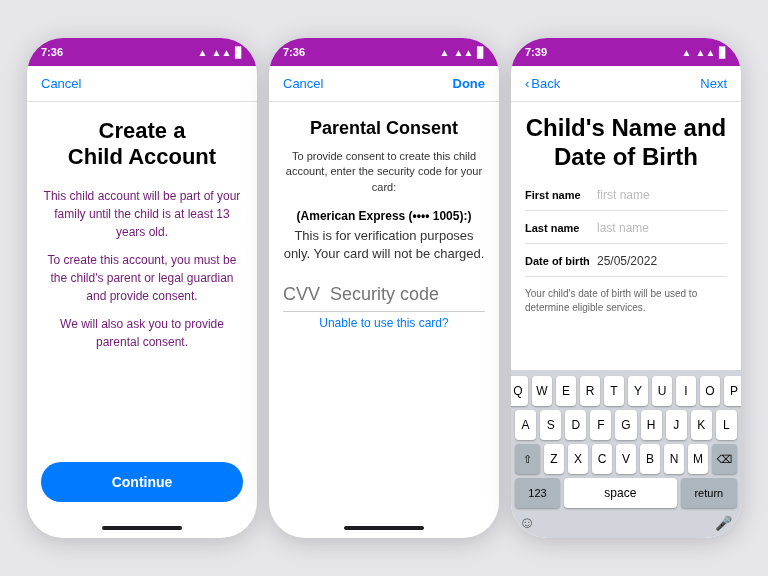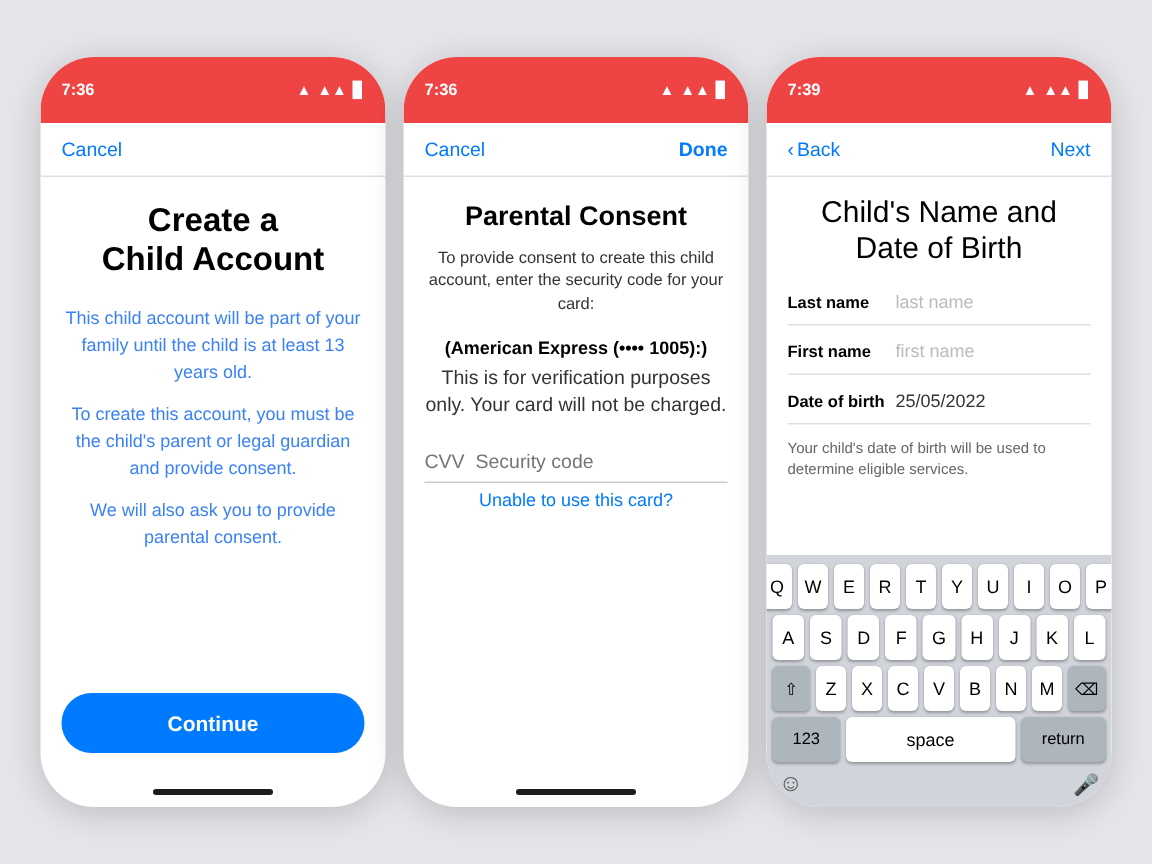--- a/index.html
+++ b/index.html
@@ -21,23 +21,23 @@
       border-radius: 36px;
       overflow: hidden;
       box-shadow: 0 4px 24px rgba(0,0,0,0.18);
       display: flex;
       flex-direction: column;
       position: relative;
     }
 
     
     .status-bar {
-      background: #ef4444;
+      background: #a21caf;
       color: #fff;
-      height: 44px;
+      height: 28px;
       display: flex;
       align-items: center;
       justify-content: space-between;
       padding: 0 14px;
       font-size: 11px;
       font-weight: 600;
       flex-shrink: 0;
     }
     .status-bar .time { font-weight: 700; }
     .status-bar .icons { display: flex; gap: 4px; align-items: center; font-size: 10px; }
@@ -75,21 +75,21 @@
     .screen1-title {
       font-size: 22px;
       font-weight: 700;
       text-align: center;
       color: #000;
       line-height: 1.2;
       margin-bottom: 16px;
     }
     .screen1-body {
       font-size: 12px;
-      color: #3b82f6;
+      color: #701a75;
       text-align: center;
       line-height: 1.5;
       margin-bottom: 10px;
     }
     .continue-btn {
       margin-top: auto;
       background: #007aff;
       color: #fff;
       border: none;
       border-radius: 20px;
@@ -139,38 +139,38 @@
       font-size: 13px;
       color: #333;
       text-align: center;
       line-height: 1.4;
       margin-bottom: 14px;
     }
     .cvv-input {
       border: none;
       border-bottom: 1px solid #ccc;
       width: 100%;
-      font-size: 13px;
+      font-size: 18px;
       color: #999;
       padding: 6px 0;
       outline: none;
       background: transparent;
     }
     .unable-link {
       color: #007aff;
       font-size: 12px;
       text-align: center;
       margin-top: 4px;
       cursor: pointer;
     }
 
     
     .screen3-title {
-      font-size: 20px;
-      font-weight: 400;
+      font-size: 24px;
+      font-weight: 700;
       text-align: center;
       color: #000;
       line-height: 1.2;
       margin-bottom: 16px;
     }
     .form-row {
       display: flex;
       align-items: baseline;
       margin-bottom: 10px;
       border-bottom: 1px solid #e0e0e0;
@@ -318,26 +318,26 @@
       <span>Back</span>
     </span>
     <span class="nav-btn next">Next</span>
   </div>
   <div class="screen-content" style="padding: 12px 14px 4px;">
     <div class="screen3-title">
       <span>Child's Name and</span><br>
       <span>Date of Birth</span>
     </div>
     <div class="form-row">
+      <span class="form-label">First name</span>
+      <span class="form-value placeholder">first name</span>
+    </div>
+    <div class="form-row">
       <span class="form-label">Last name</span>
       <span class="form-value placeholder">last name</span>
-    </div>
-    <div class="form-row">
-      <span class="form-label">First name</span>
-      <span class="form-value placeholder">first name</span>
     </div>
     <div class="form-row">
       <span class="form-label">Date of birth</span>
       <span class="form-value dob-val">25/05/2022</span>
     </div>
     <div class="dob-note">Your child's date of birth will be used to determine eligible services.</div>
   </div>
 
   <div class="keyboard">
     <div class="kb-row">

